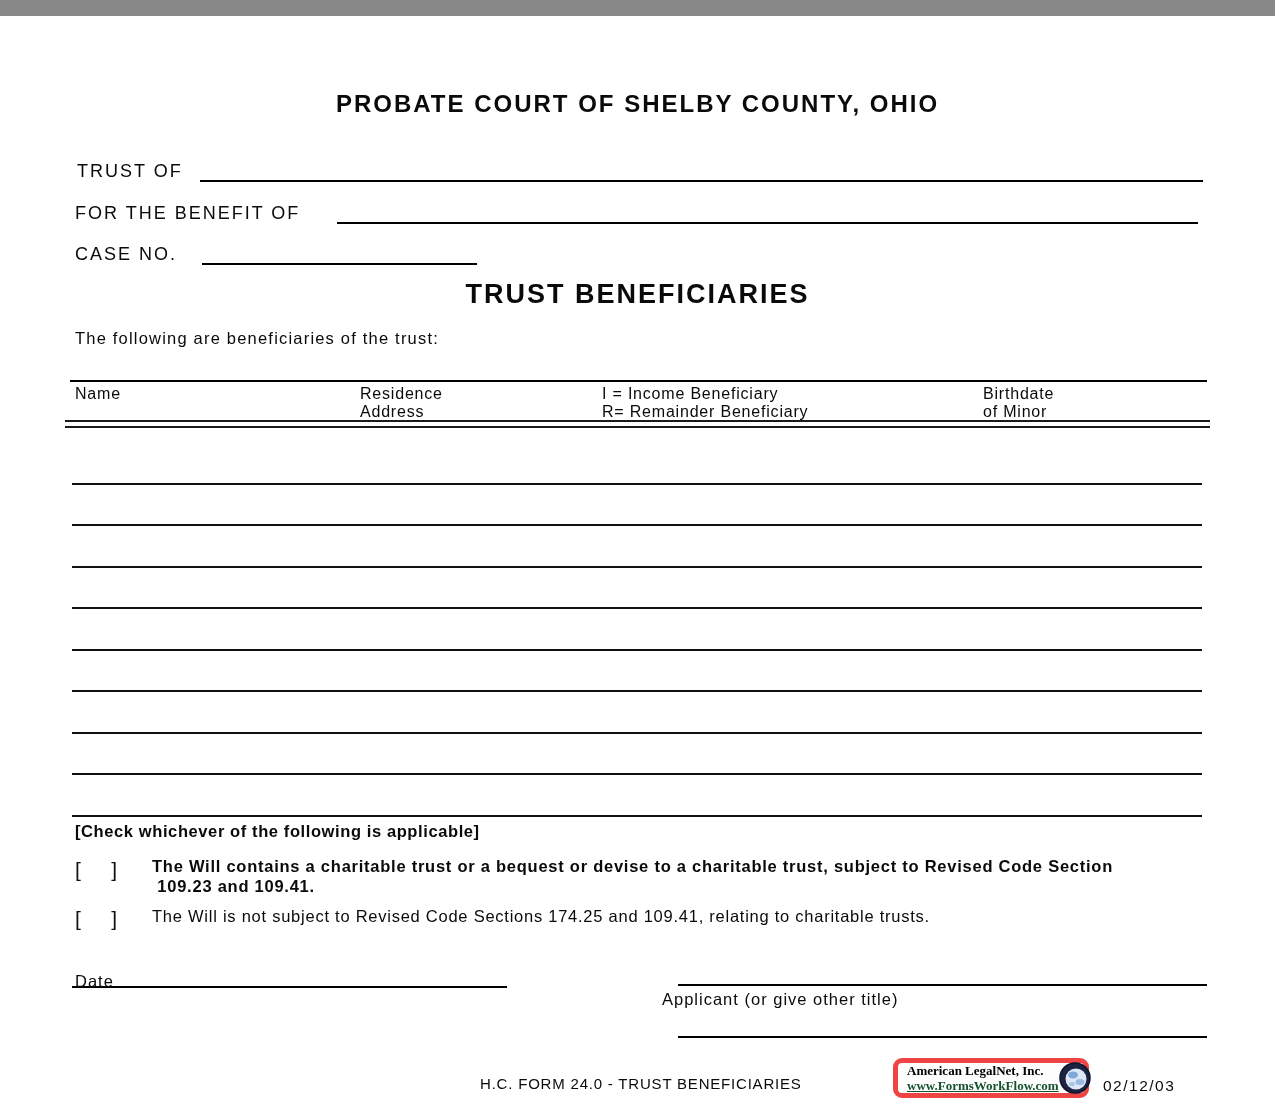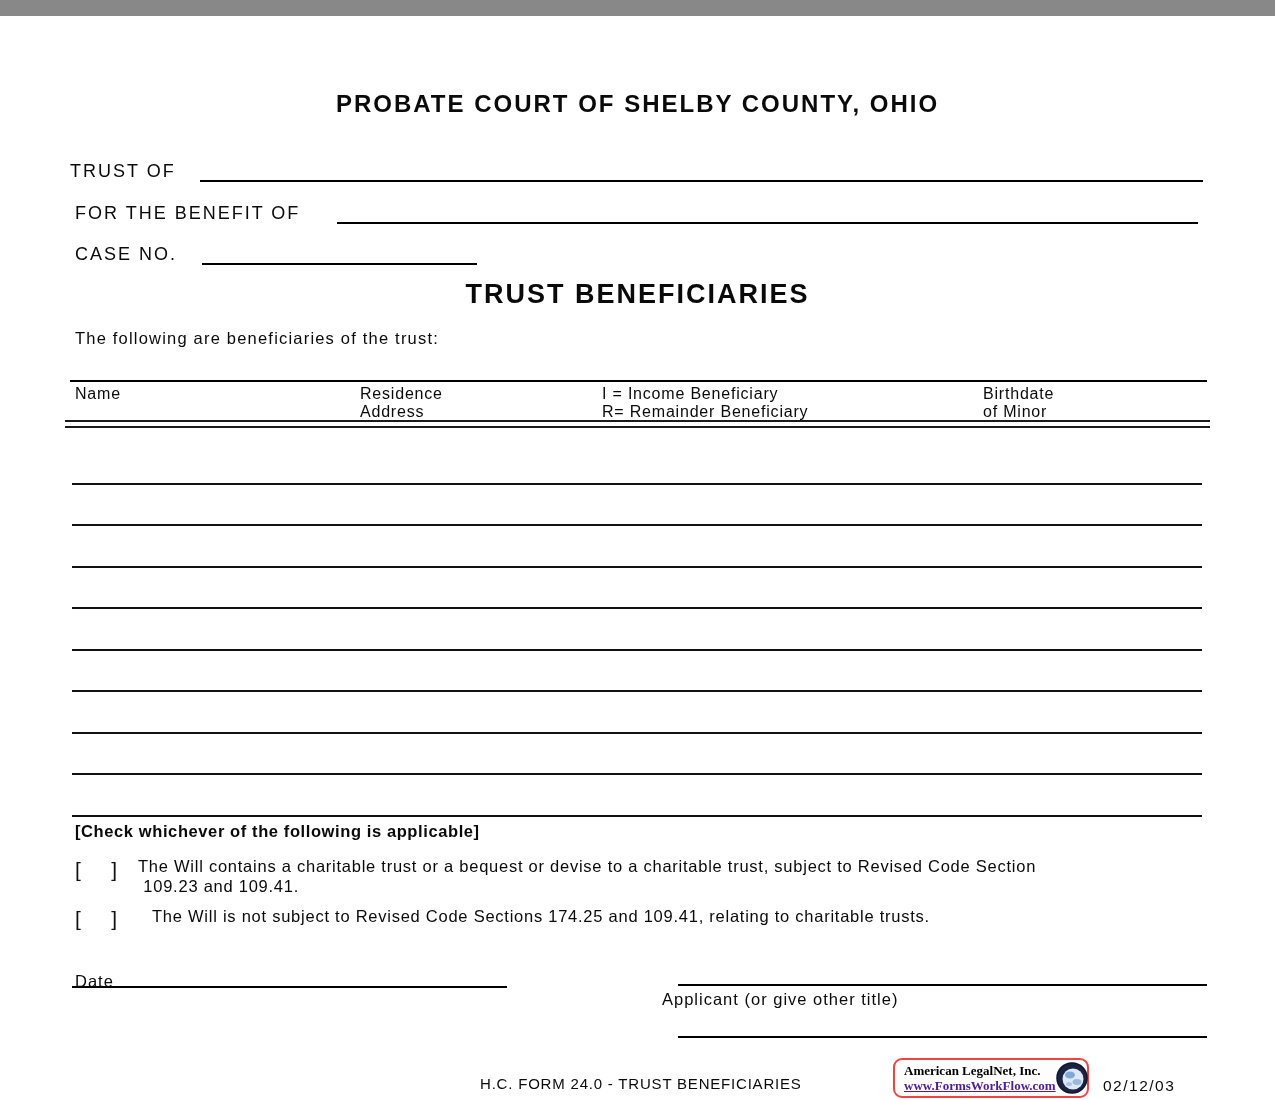--- a/index.html
+++ b/index.html
@@ -38,39 +38,39 @@
   .bracket{font-size:21px;font-weight:400;color:#111;line-height:21px;}
   .opt-text{
     font-size:16.5px;letter-spacing:0.75px;line-height:19.5px;
     white-space:pre-wrap;width:1045px;
   }
   .sig-line{border-bottom:2px solid #000;height:0;}
   .sig-label{font-size:16.5px;letter-spacing:1px;}
   .footer-id{top:1059px;left:480px;font-size:15px;letter-spacing:0.8px;}
   .logo-box{
     top:1042px;left:893px;width:196px;height:40px;
-    border:2px solid #ef4444;border-radius:9px;
+    border:5px solid #ef4444;border-radius:9px;
     background:#fdfdfd;
     display:flex;align-items:center;
     box-sizing:border-box;padding:2px 4px 2px 9px;
   }
   .logo-text{flex:1;font-family:"Liberation Serif", serif;}
   .logo-line1{font-size:13px;font-weight:bold;color:#000;line-height:15px;white-space:nowrap;}
-  .logo-line2{font-size:13px;font-weight:bold;color:#4c1d95;text-decoration:underline;line-height:15px;white-space:nowrap;cursor:pointer;}
+  .logo-line2{font-size:13px;font-weight:bold;color:#14532d;text-decoration:underline;line-height:15px;white-space:nowrap;cursor:pointer;}
   .globe{width:32px;height:32px;flex:0 0 auto;}
   .footer-date{top:1061px;left:1103px;font-size:15.5px;letter-spacing:1.5px;}
 </style>
 </head>
 <body>
 
 <div class="page">
 
   <div class="abs court-title">PROBATE COURT OF SHELBY COUNTY, OHIO</div>
 
-  <div class="abs field-label" style="top:145px;left:70px;">TRUST OF</div>
+  <div class="abs field-label" style="top:145px;left:77px;">TRUST OF</div>
   <div class="abs write-line" style="top:146px;left:200px;width:1003px;"></div>
 
   <div class="abs field-label" style="top:187px;left:75px;">FOR THE BENEFIT OF</div>
   <div class="abs write-line" style="top:188px;left:337px;width:861px;"></div>
 
   <div class="abs field-label" style="top:228px;left:75px;">CASE NO.</div>
   <div class="abs write-line" style="top:229px;left:202px;width:275px;"></div>
 
   <div class="abs intro">The following are beneficiaries of the trust:</div>
 
@@ -108,21 +108,21 @@
       <div class="blank-row"></div>
       <div class="blank-row"></div>
     </div>
 
   <div class="abs check-head">[Check whichever of the following is applicable]</div>
 
   <div class="abs" style="top:843px;left:75px;">
     <span class="bracket">[</span>
     <span class="bracket" style="margin-left:26px;">]</span>
   </div>
-  <div class="abs opt-text" style="top:841px;left:138px;">The Will contains a charitable trust or a bequest or devise to a charitable trust, subject to Revised Code Section
+  <div class="abs opt-text" style="top:841px;left:152px;font-weight:bold;">The Will contains a charitable trust or a bequest or devise to a charitable trust, subject to Revised Code Section
  109.23 and 109.41.</div>
 
   <div class="abs" style="top:892px;left:75px;">
     <span class="bracket">[</span>
     <span class="bracket" style="margin-left:26px;">]</span>
   </div>
   <div class="abs opt-text" style="top:891px;left:152px;">The Will is not subject to Revised Code Sections 174.25 and 109.41, relating to charitable trusts.</div>
 
   <div class="abs sig-line" style="top:970px;left:72px;width:435px;"></div>
   <div class="abs sig-label" style="top:956px;left:75px;">Date</div>

